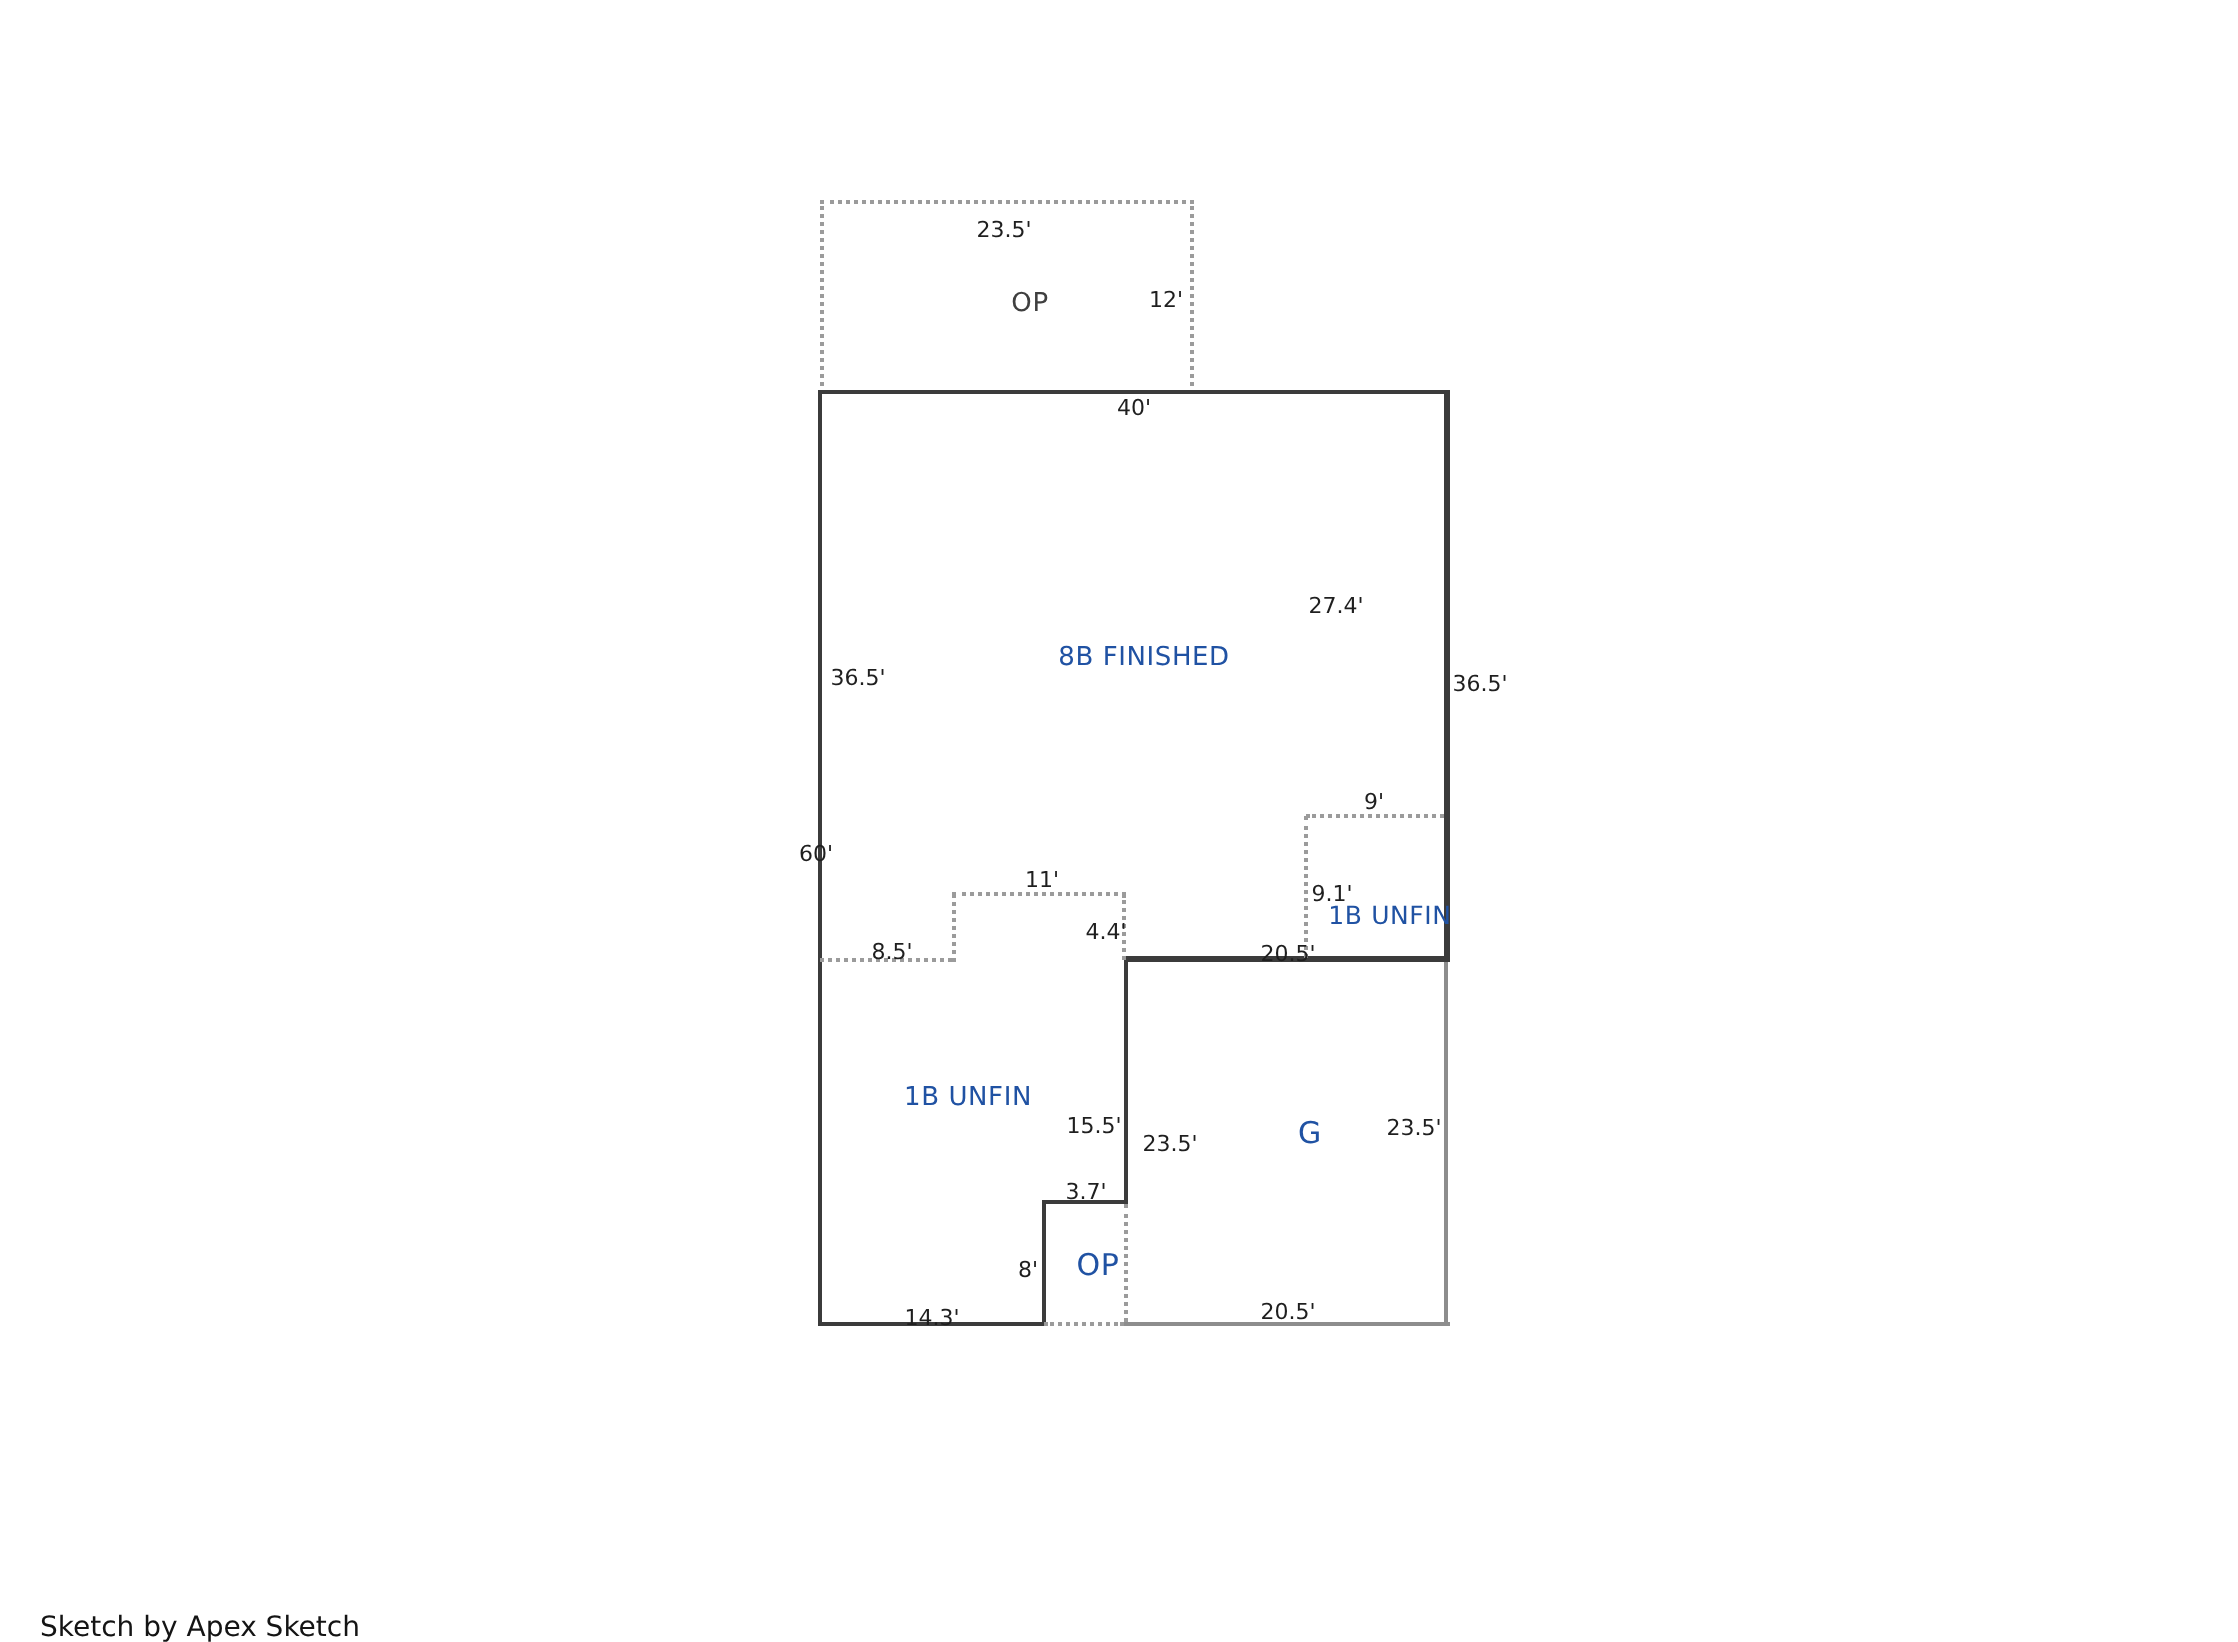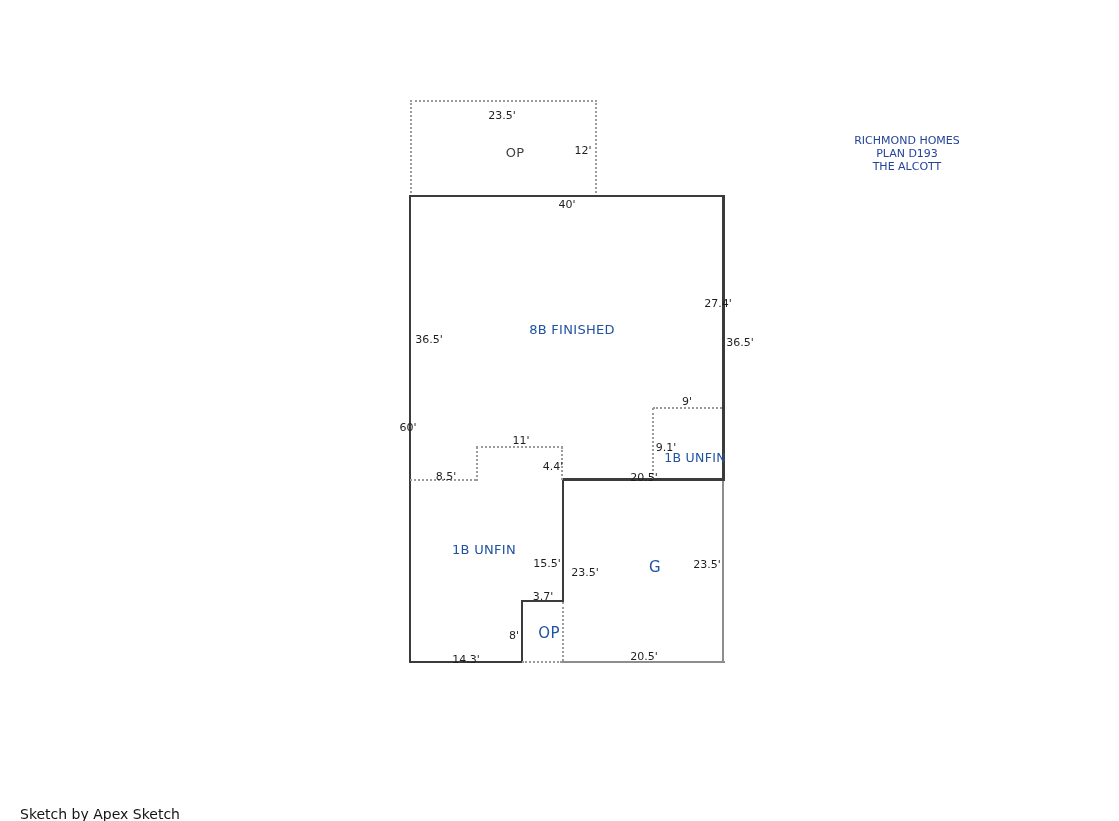--- a/index.html
+++ b/index.html
@@ -89,21 +89,21 @@
   <div class="dot v" style="left:476px;top:447px;height:34px;"></div>
   <div class="dot h" style="left:476px;top:446px;width:87px;"></div>
   <div class="dot v" style="left:561px;top:447px;height:33px;"></div>
 
   <div class="dot h" style="left:653px;top:407px;width:69px;"></div>
   <div class="dot v" style="left:652px;top:408px;height:71px;"></div>
 
   <div class="lbl" style="left:502px;top:115px;">23.5'</div>
   <div class="lbl" style="left:583px;top:150px;">12'</div>
   <div class="lbl" style="left:567px;top:204px;">40'</div>
-  <div class="lbl" style="left:718px;top:303px;">27.4'</div>
+  <div class="lbl" style="left:668px;top:303px;">27.4'</div>
   <div class="lbl" style="left:429px;top:339px;">36.5'</div>
   <div class="lbl" style="left:740px;top:342px;">36.5'</div>
   <div class="lbl" style="left:397px;top:427px;margin-left:11px;">60'</div>
   <div class="lbl" style="left:687px;top:401px;">9'</div>
   <div class="lbl" style="left:666px;top:447px;">9.1'</div>
   <div class="lbl" style="left:446px;top:476px;">8.5'</div>
   <div class="lbl" style="left:521px;top:440px;">11'</div>
   <div class="lbl" style="left:553px;top:466px;">4.4'</div>
   <div class="lbl" style="left:644px;top:477px;">20.5'</div>
   <div class="lbl" style="left:547px;top:543px;margin-top:20px;">15.5'</div>
@@ -114,21 +114,16 @@
   <div class="lbl" style="left:466px;top:659px;">14.3'</div>
   <div class="lbl" style="left:644px;top:656px;">20.5'</div>
 
   <div class="lbl area dark" style="left:509px;top:152px;">OP</div>
   <div class="lbl area" style="left:566px;top:329px;">8B FINISHED</div>
   <div class="lbl area" style="left:689px;top:458px;font-size:12.5px;">1B UNFIN</div>
   <div class="lbl area" style="left:478px;top:549px;">1B UNFIN</div>
   <div class="lbl area big" style="left:649px;top:567px;">G</div>
   <div class="lbl area big" style="left:543px;top:633px;">OP</div>
 
-  <div id="title-block">
-    <div>RICHMOND HOMES</div>
-    <div>PLAN D193</div>
-    <div>THE ALCOTT</div>
-  </div>
 
   <div id="credit">Sketch by Apex Sketch</div>
 
 </div>
 
 </body></html>

